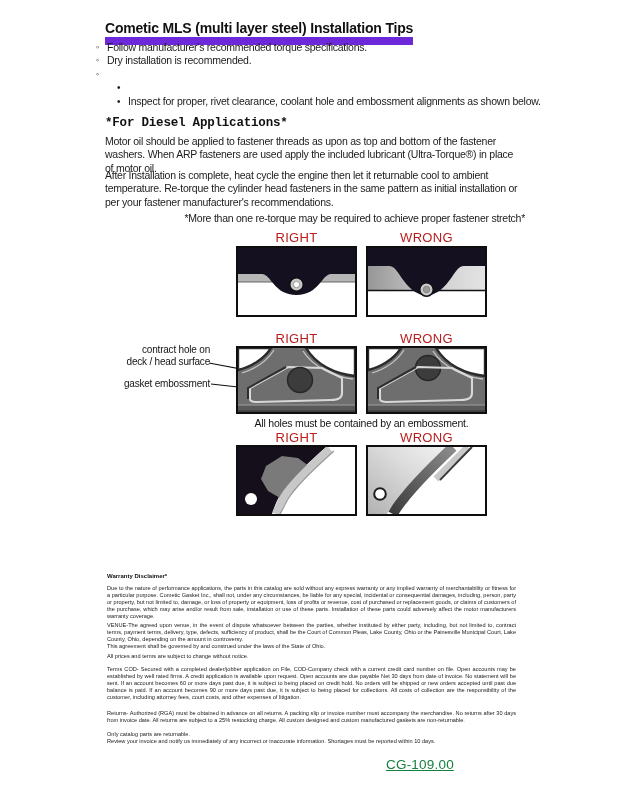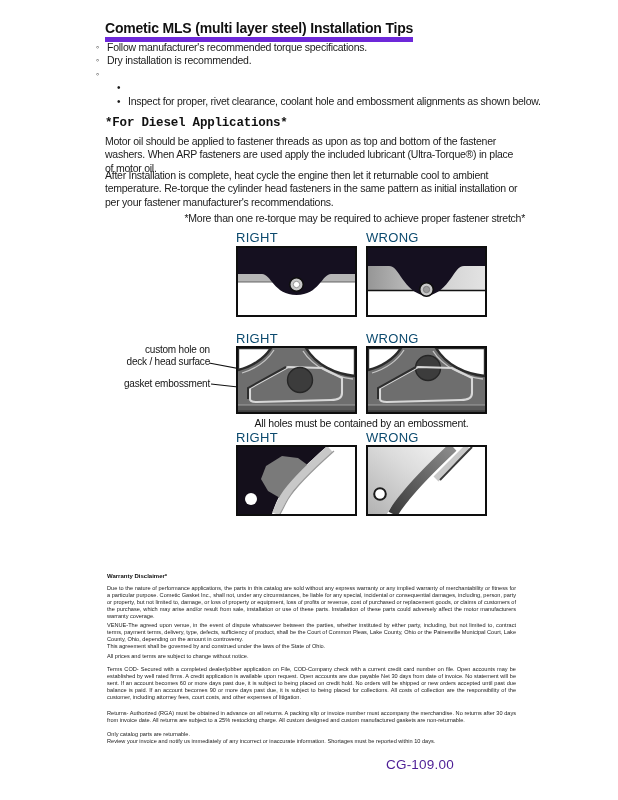--- a/index.html
+++ b/index.html
@@ -5,49 +5,49 @@
   * { margin:0; padding:0; box-sizing:border-box; }
   body { background:#ffffff; font-family:"Liberation Sans", sans-serif; }
   #page {
     position:relative; width:618px; height:800px; background:#ffffff;
     color:#1c1c1c; overflow:hidden;
   }
   .abs { position:absolute; }
 
   #page-title {
     left:105px; top:20px; font-size:14px; font-weight:bold; color:#111;
-    border-bottom:5px solid #6d28d9; padding-bottom:1px; letter-spacing:-0.2px;
+    border-bottom:8px solid #6d28d9; padding-bottom:1px; letter-spacing:-0.2px;
   }
 
   .body-text { font-size:10.5px; letter-spacing:-0.25px; line-height:13.4px; color:#1b1b1b; }
 
   #bullets { left:96px; top:41px; }
   .bullet-row { display:flex; }
   .bullet-row .marker { width:11px; flex:0 0 11px; font-size:9px; line-height:13.4px; }
   .bullet-row.sub { padding-left:21px; }
   .bullet-row.sub .marker { font-size:10px; }
 
   #diesel-heading { left:105px; top:116px; font-size:12.5px; font-weight:bold; color:#111; letter-spacing:-0.2px;font-family:Liberation Mono, monospace; }
   #diesel-p1 { left:105px; top:135px; width:414px; }
   #diesel-p2 { left:105px; top:169px; width:414px; }
   #diesel-note { left:105px; top:212px; width:420px;text-align:right; }
 
-  .fig-label { width:121px; font-size:13px; color:#0c4a6e; letter-spacing:0.3px; }
+  .fig-label { width:121px; text-align:center; font-size:13px; color:#b91c1c; letter-spacing:0.3px; }
   .figbox { width:121px; border:2px solid #0e0e0e; background:#fff; }
   .figbox svg { display:block; width:100%; height:100%; }
   .fig-caption { font-size:10.5px; letter-spacing:-0.2px; color:#141414; line-height:12px; white-space:pre-line; }
 
   .annotation { font-size:10px; letter-spacing:-0.2px; line-height:11.5px; color:#141414;
                 text-align:right; white-space:pre-line; }
 
   .legal { left:107px; width:409px; font-size:5.6px; line-height:7px; color:#222;
            text-align:justify; letter-spacing:0; white-space:pre-line; }
   #legal-heading { left:107px; top:573px; font-size:6px; font-weight:bold; color:#111; }
 
-  #page-code { left:386px; top:757px; font-size:13.5px; color:#4c1d95; letter-spacing:0.2px; }
+  #page-code { left:386px; top:757px; font-size:13.5px; color:#15803d; letter-spacing:0.2px;text-decoration:underline; }
 </style>
 </head>
 <body>
 
 <div id="page">
 
   <div id="page-title" class="abs">Cometic MLS (multi layer steel) Installation Tips</div>
 
   <div id="bullets" class="abs body-text">
     <div class="bullet-row">
@@ -103,21 +103,21 @@
       <path d="M0,42.5 H117" stroke="#121212" stroke-width="1.4"></path>
       <path d="M0,0 H117 V18 H96 C85,18 83,43 58.5,48.5 C34,43 32,18 21,18 H0 Z" fill="#151020"></path>
       <circle cx="58.5" cy="41.5" r="6.8" fill="#c9c9c9" stroke="#0f0f0f" stroke-width="1.6"></circle>
       <circle cx="58.5" cy="41.5" r="3.2" fill="#9b9b9b" stroke="#777777" stroke-width="0.8"></circle>
     </svg>
   </div>
 
   <div class="abs fig-label" style="left:236px; top:331px;">RIGHT</div>
   <div class="abs fig-label" style="left:366px; top:331px;">WRONG</div>
 
-  <div class="abs annotation" style="left:110px; top:344px; width:100px;">custom hole on
+  <div class="abs annotation" style="left:110px; top:344px; width:100px;">contract hole on
 deck / head surface</div>
   <div class="abs annotation" style="left:110px; top:378px; width:100px;">gasket embossment</div>
 
   <svg class="abs" style="left:205px; top:352px;" width="100" height="45">
     <line x1="4" y1="11" x2="93" y2="28" stroke="#111" stroke-width="1.2"></line>
     <line x1="6" y1="32" x2="60" y2="38" stroke="#111" stroke-width="1.2"></line>
   </svg>
 
   <div class="abs figbox" style="left:236px; top:346px; height:68px;">
     <svg viewBox="0 0 117 64" preserveAspectRatio="none">

